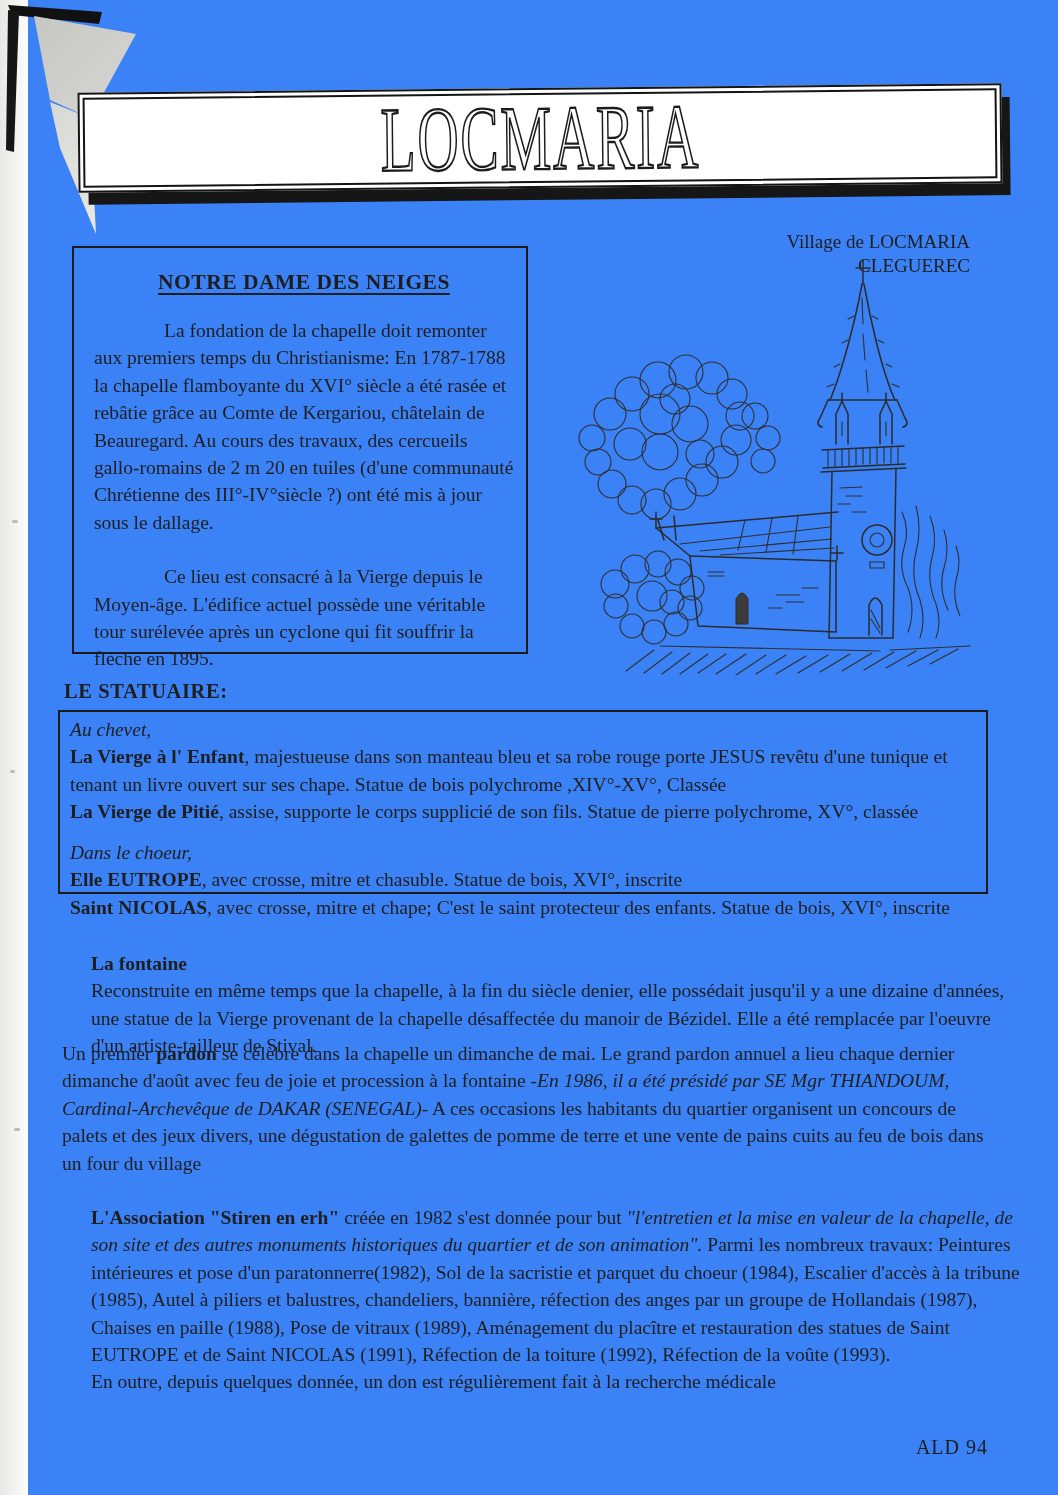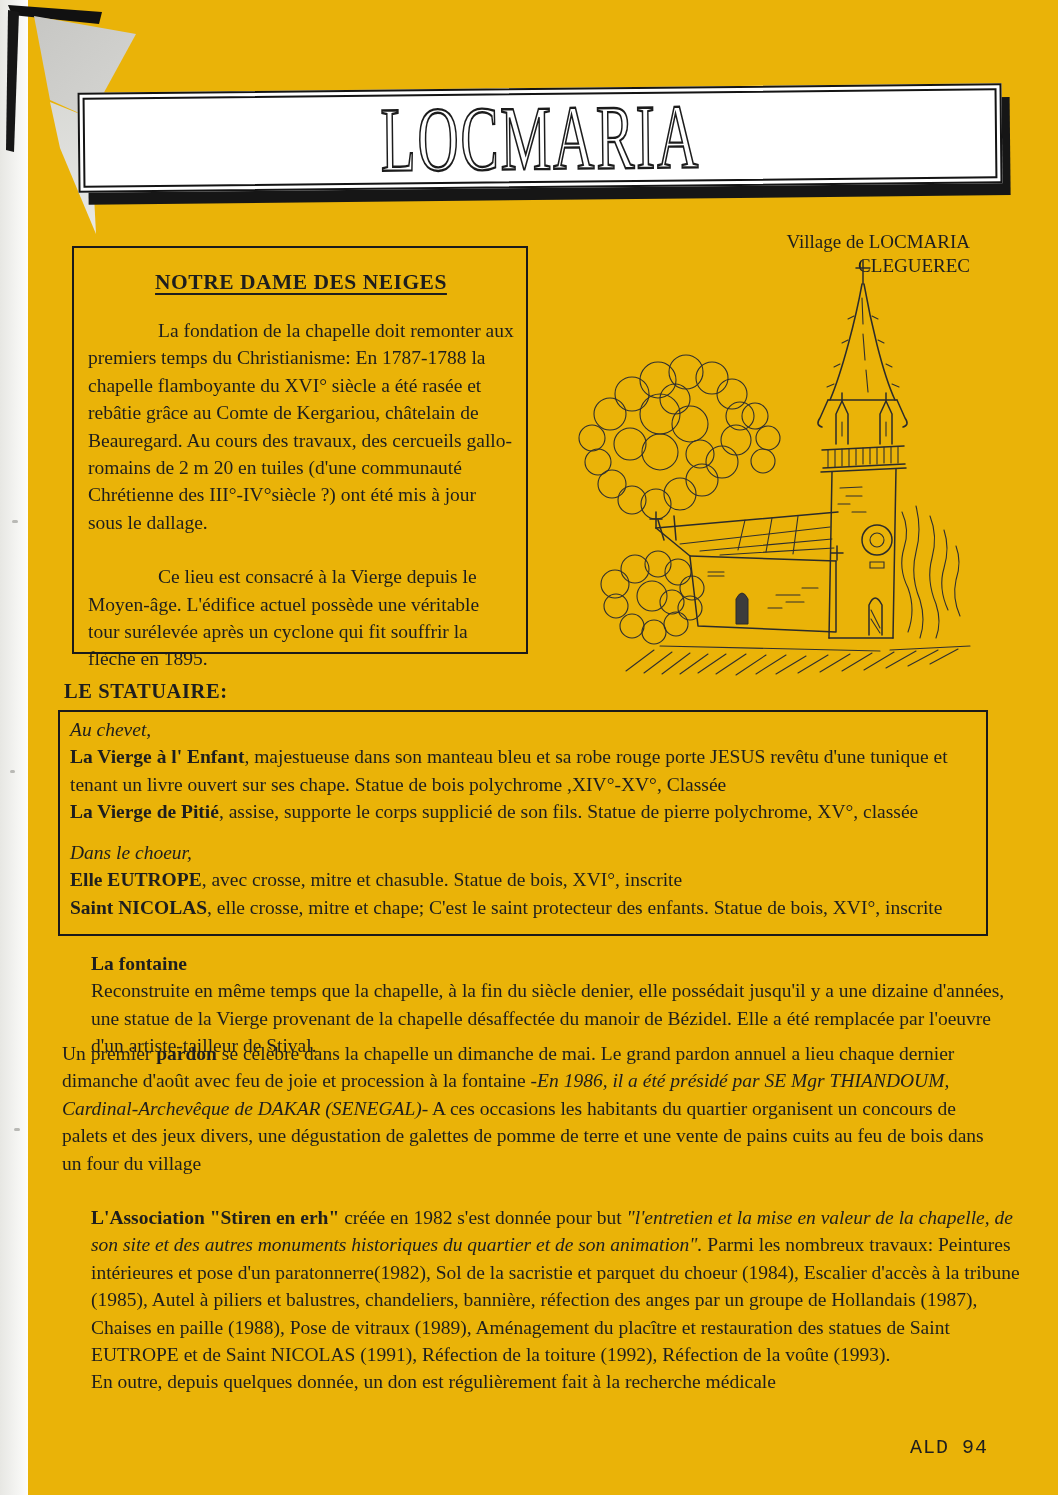--- a/index.html
+++ b/index.html
@@ -1,18 +1,18 @@
 <!DOCTYPE html>
 <html><head>
 <meta charset="utf-8">
 <style>
   html,body{margin:0;padding:0;background:#d8d8d4;}
   .page{
     position:relative; width:1058px; height:1495px; margin:0 auto;
-    background:#eab308; overflow:hidden;
+    background:#3b82f6; overflow:hidden;
     font-family:"Liberation Serif","DejaVu Serif",serif;
     color:#1e1e1e;
   }
   .edge-strip{position:absolute;left:0;top:0;width:28px;height:100%;
     background:linear-gradient(to right,#e7e7e3,#fdfdfc);}
   .mark{position:absolute;background:#b9b9b5;border-radius:2px;}
 
   
   .art{position:absolute;left:0;top:0;width:220px;height:260px;}
   .art-black-top{position:absolute;left:0;top:0;width:220px;height:260px;background:#111;
@@ -44,41 +44,41 @@
   @supports not (-webkit-text-stroke: 1px #000){ .banner-title{color:#1c1c1c;} }
 
   
   .caption{position:absolute;left:778px;top:230px;width:192px;text-align:right;
     font-size:19px;line-height:24px;}
 
   .church{position:absolute;left:540px;top:254px;width:480px;height:422px;}
 
   
   .nd-box{position:absolute;left:72px;top:246px;width:456px;height:408px;
-    border:2px solid #1a1a1a;box-sizing:border-box;padding:16px 12px 0 14px;}
+    border:2px solid #1a1a1a;box-sizing:border-box;padding:16px 12px 0 20px;}
   .nd-heading{text-align:center;font-weight:bold;font-size:21.5px;letter-spacing:.5px;
     text-decoration:underline;text-decoration-thickness:2px;text-underline-offset:4px;
     margin:6px 0 22px 0;}
   .nd-box p{font-size:19.5px;line-height:27.4px;margin:0 0 27px 0;text-indent:70px;}
 
   .stat-heading{position:absolute;left:64px;top:680px;font-size:20.5px;font-weight:bold;
     letter-spacing:.6px;}
 
-  .stat-box{position:absolute;left:58px;top:710px;width:930px;height:226px;
+  .stat-box{position:absolute;left:58px;top:710px;width:930px;height:184px;
     border:2px solid #1a1a1a;box-sizing:border-box;padding:4px 10px 0 10px;
     font-size:19.5px;line-height:27.3px;}
   .stat-box .group-label{font-style:italic;}
   .stat-box .group2{margin-top:14px;}
   .stat-box b{font-weight:bold;}
 
   .section{position:absolute;left:62px;width:936px;font-size:19.5px;line-height:27.4px;margin-left:29px;}
   .sec-heading{font-weight:bold;}
   .b{font-weight:bold;} .i{font-style:italic;}
 
-  .page-ref{position:absolute;right:70px;top:1436px;font-size:20px;letter-spacing:1px;font-family:Liberation Mono, monospace;}
+  .page-ref{position:absolute;right:70px;top:1436px;font-size:20px;letter-spacing:1px;}
 
   svg .ln{fill:none;stroke:#2b2b2b;stroke-width:1.5;stroke-linecap:round;stroke-linejoin:round;}
   svg .thin{fill:none;stroke:#2f2f2f;stroke-width:1.1;stroke-linecap:round;}
   svg .dark{fill:#3c3c3c;stroke:#2b2b2b;stroke-width:1;}
 </style>
 </head>
 <body>
 
 <div class="page">
 
@@ -235,21 +235,21 @@
   </div>
 
   <div class="stat-heading">LE STATUAIRE:</div>
 
   <div class="stat-box">
     <div class="group-label">Au chevet,</div>
     <div><b>La Vierge à l' Enfant</b><span>, majestueuse dans son manteau bleu et sa robe rouge porte JESUS revêtu d'une tunique et tenant un livre ouvert sur ses chape. Statue de bois polychrome ,XIV°-XV°, Classée</span></div>
     <div><b>La Vierge de Pitié</b><span>, assise, supporte le corps supplicié de son fils. Statue de pierre polychrome, XV°, classée</span></div>
     <div class="group-label group2">Dans le choeur,</div>
     <div><b>Elle EUTROPE</b><span>, avec crosse, mitre et chasuble. Statue de bois, XVI°, inscrite</span></div>
-    <div><b>Saint NICOLAS</b><span>, elle crosse, mitre et chape; C'est le saint protecteur des enfants. Statue de bois, XVI°, inscrite</span></div>
+    <div><b>Saint NICOLAS</b><span>, avec crosse, mitre et chape; C'est le saint protecteur des enfants. Statue de bois, XVI°, inscrite</span></div>
   </div>
 
   <div class="section" style="top:950px;">
     <div class="sec-heading">La fontaine</div>
     <div>Reconstruite en même temps que la chapelle, à la fin du siècle denier, elle possédait jusqu'il y a une dizaine d'années, une statue de la Vierge provenant de la chapelle désaffectée du manoir de Bézidel. Elle a été remplacée par l'oeuvre d'un artiste-tailleur de Stival.</div>
   </div>
 
   <p class="section" style="top:1040px;margin:0;"><span>Un premier </span><span class="b">pardon</span><span> se célèbre dans la chapelle un dimanche de mai. Le grand pardon annuel a lieu chaque dernier dimanche d'août avec feu de joie et procession à la fontaine </span><span class="i">-En 1986, il a été présidé par SE Mgr THIANDOUM, Cardinal-Archevêque de DAKAR (SENEGAL)-</span><span> A ces occasions les habitants du quartier organisent un concours de palets et des jeux divers, une dégustation de galettes de pomme de terre et une vente de pains cuits au feu de bois dans un four du village</span></p>
 
   <div class="section" style="top:1204px;">

